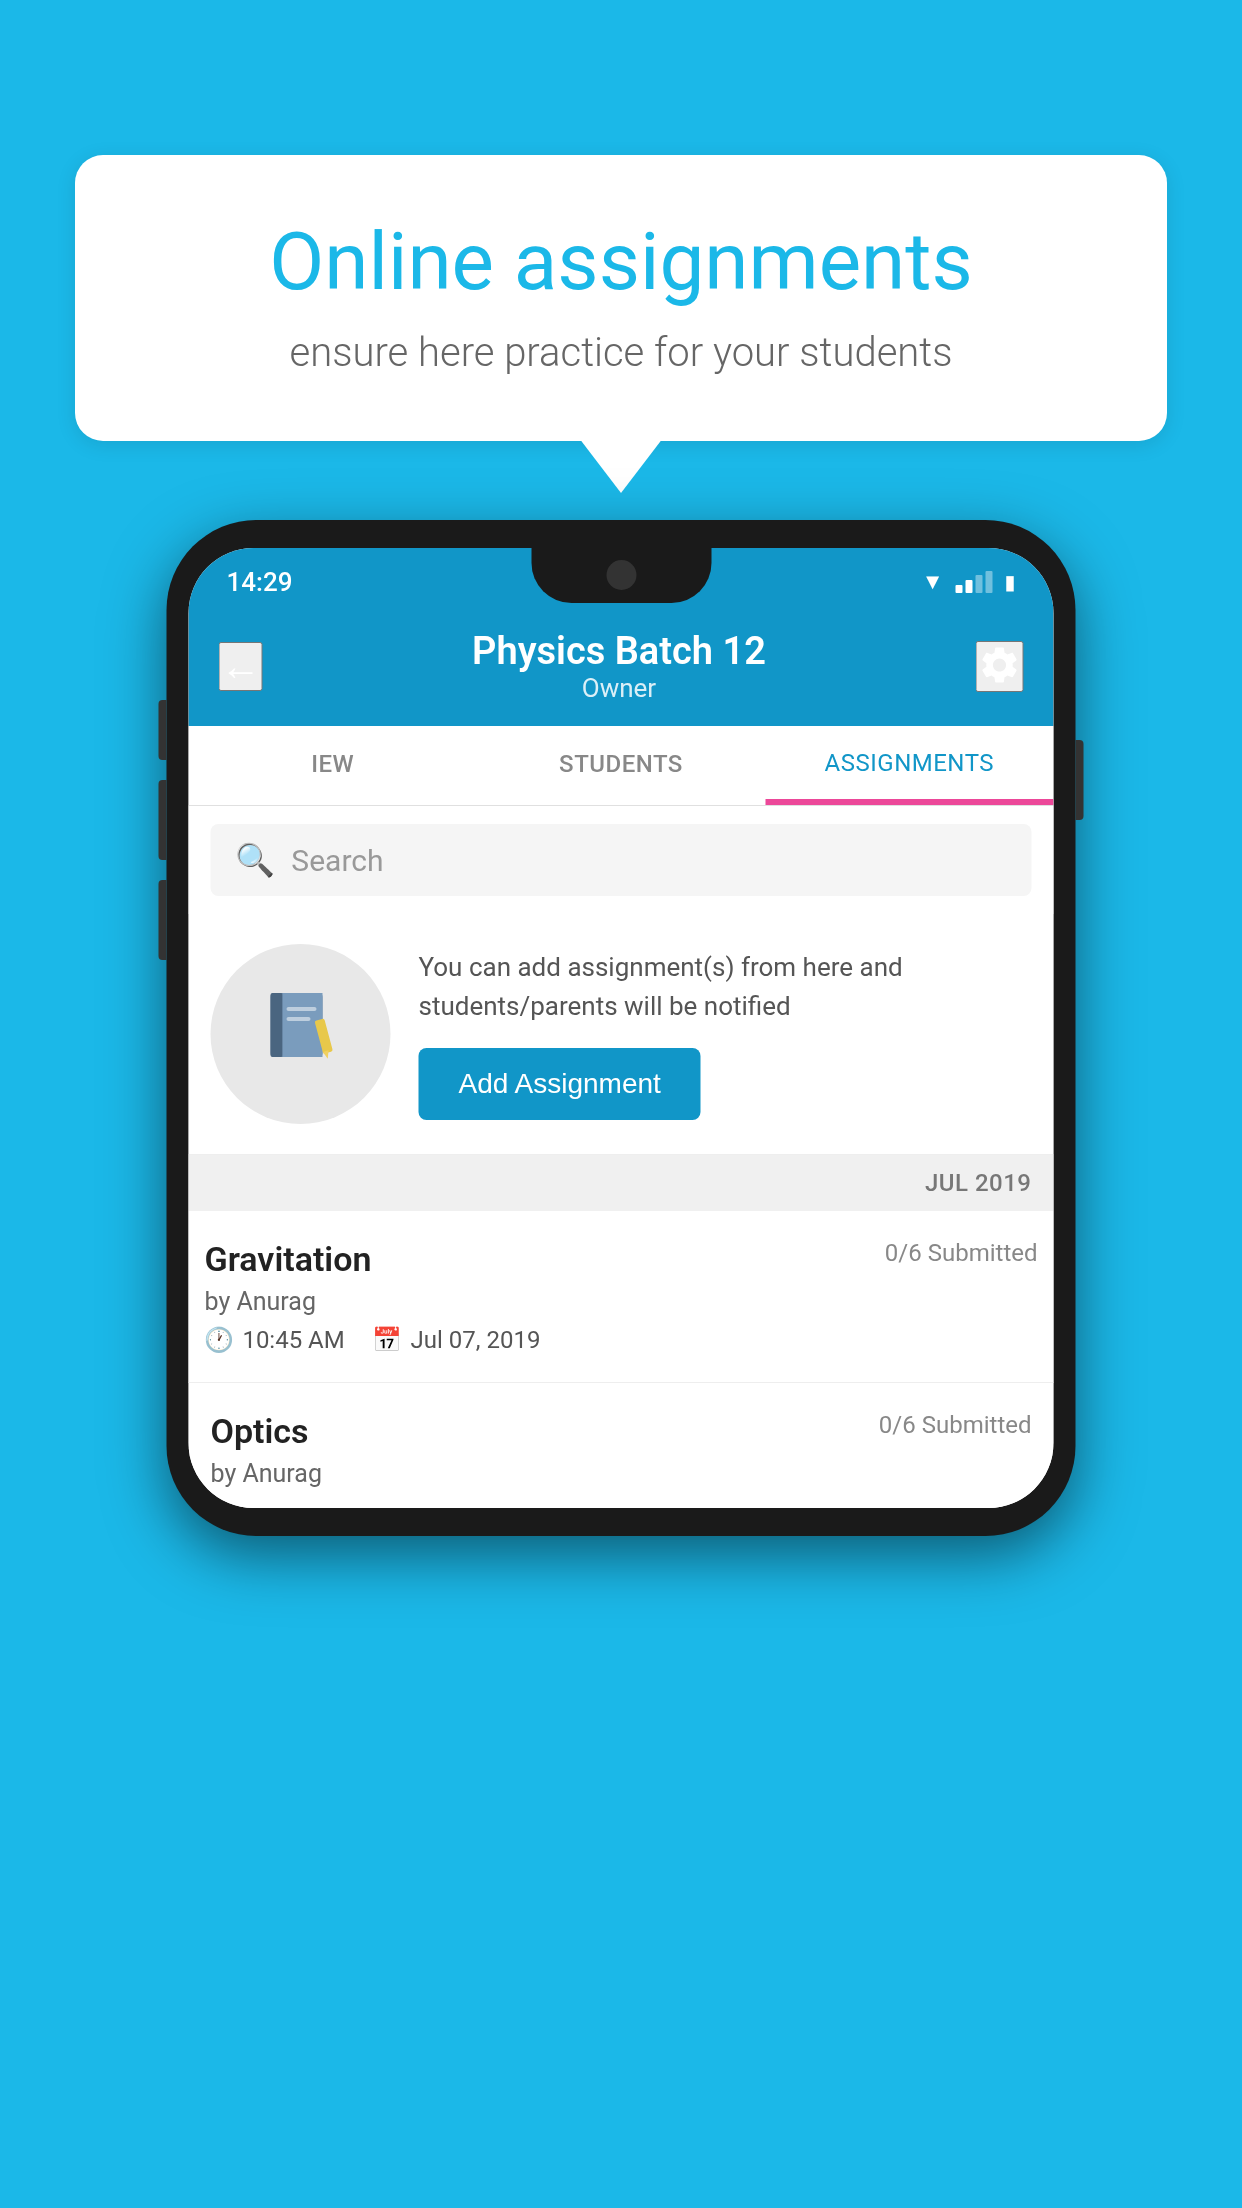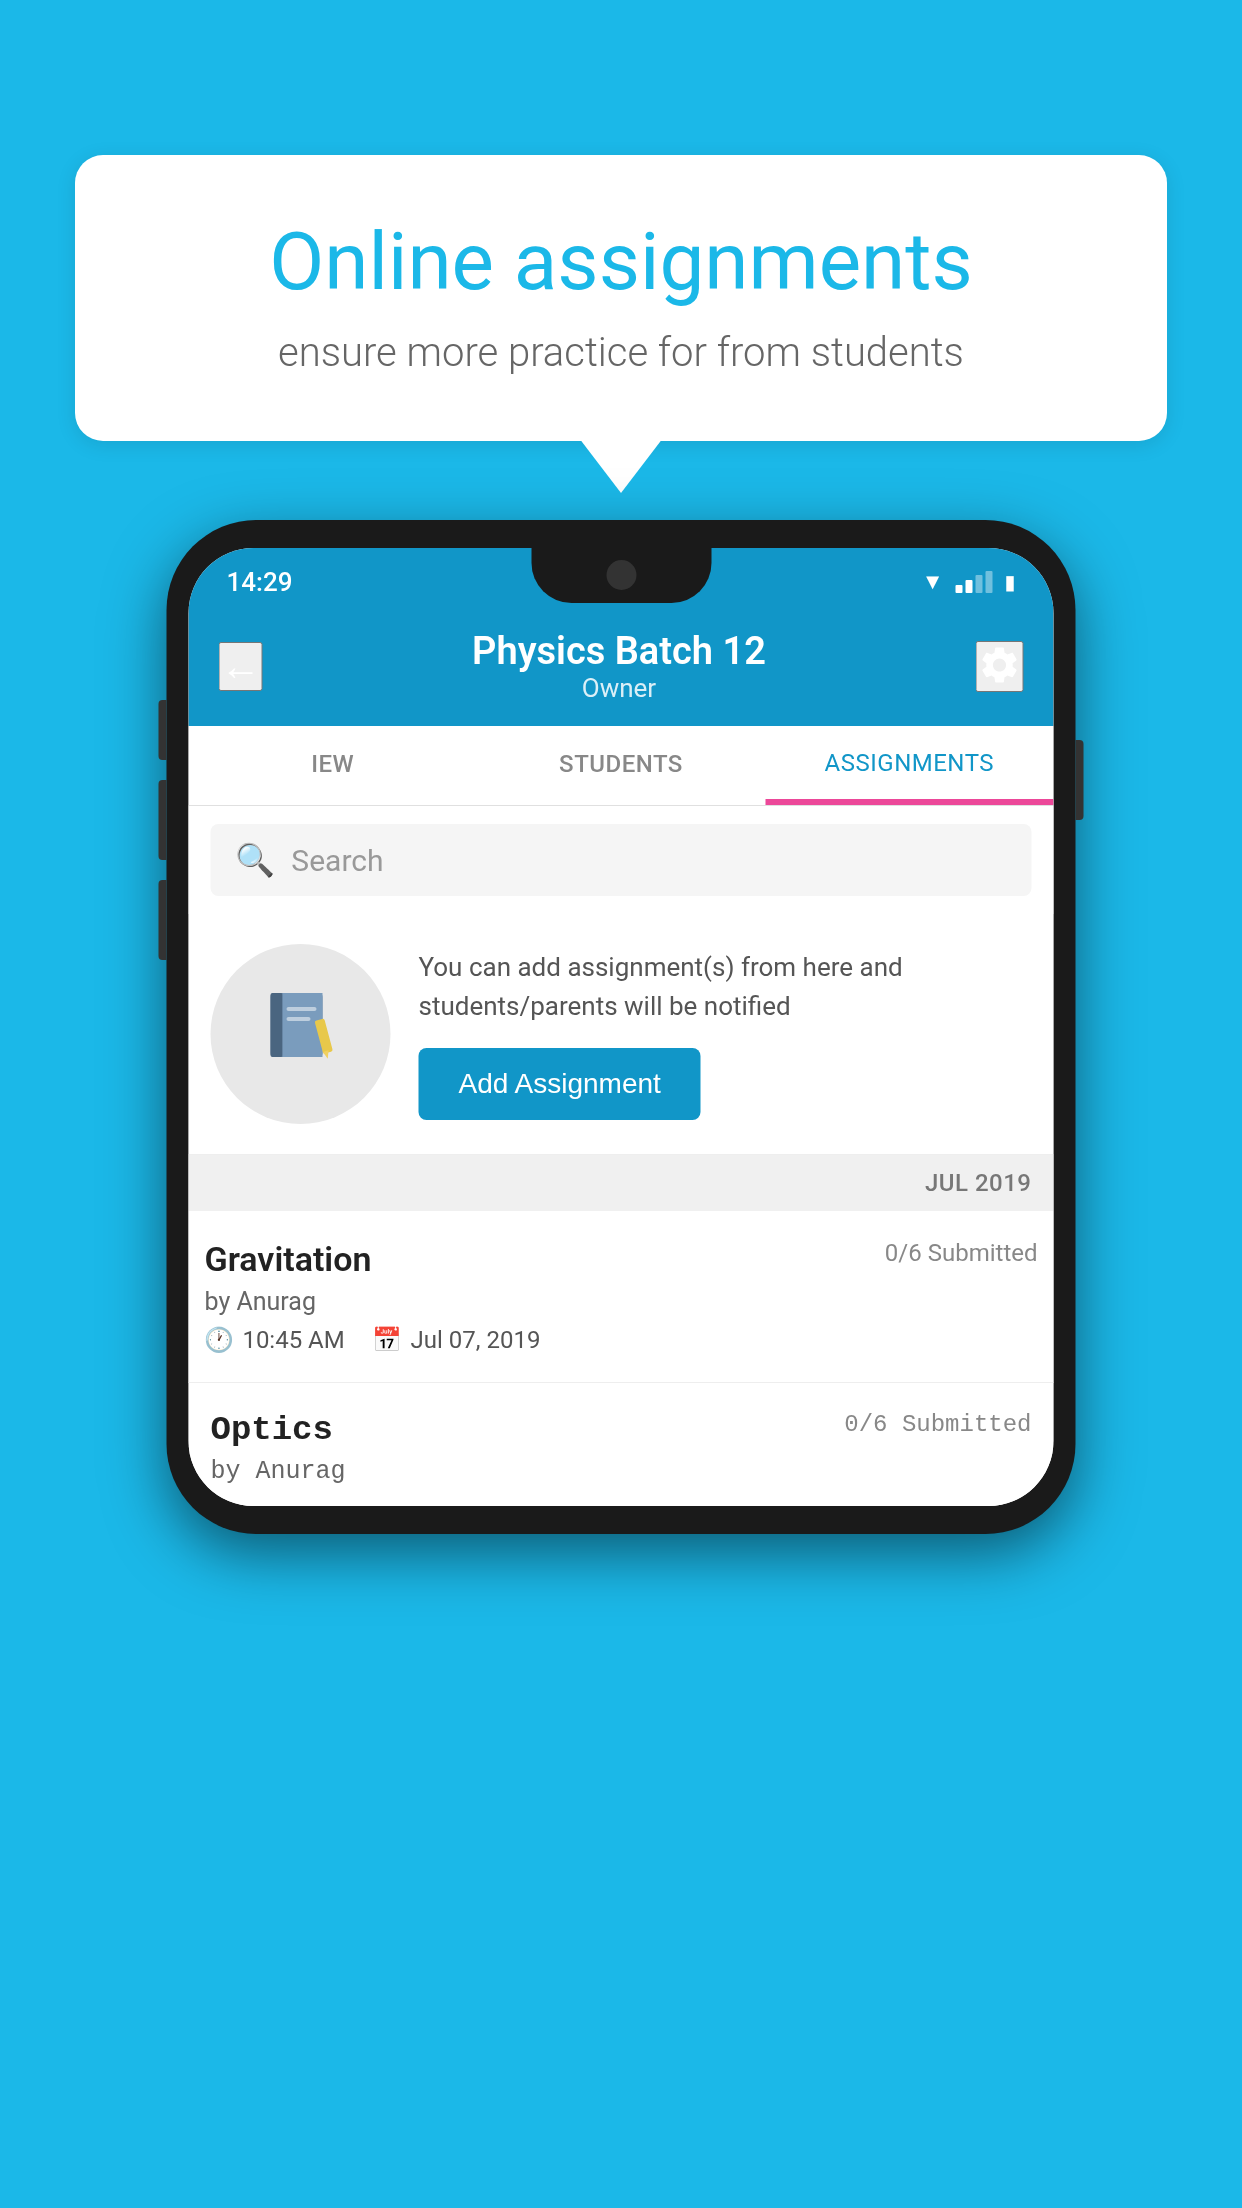--- a/index.html
+++ b/index.html
@@ -386,30 +386,29 @@
       font-size: 24px;
     }
 
     .meta-icon {
       font-size: 24px;
     }
 
     
     .partial-item {
       padding: 28px 22px 10px;
-      font-family: Liberation Mono, monospace;
     }
   </style>
 </head>
 <body>
 
 <div class="speech-bubble-container">
   <div class="speech-bubble">
     <h1>Online assignments</h1>
-    <p>ensure more practice for from students</p>
+    <p>ensure here practice for your students</p>
   </div>
 </div>
 
 <div class="phone-wrapper">
   <div class="phone-outer">
     <div class="phone-notch">
       <div class="phone-camera"></div>
     </div>
     <div class="phone-side-btn-right"></div>
     <div class="phone-side-btn-left1"></div>

